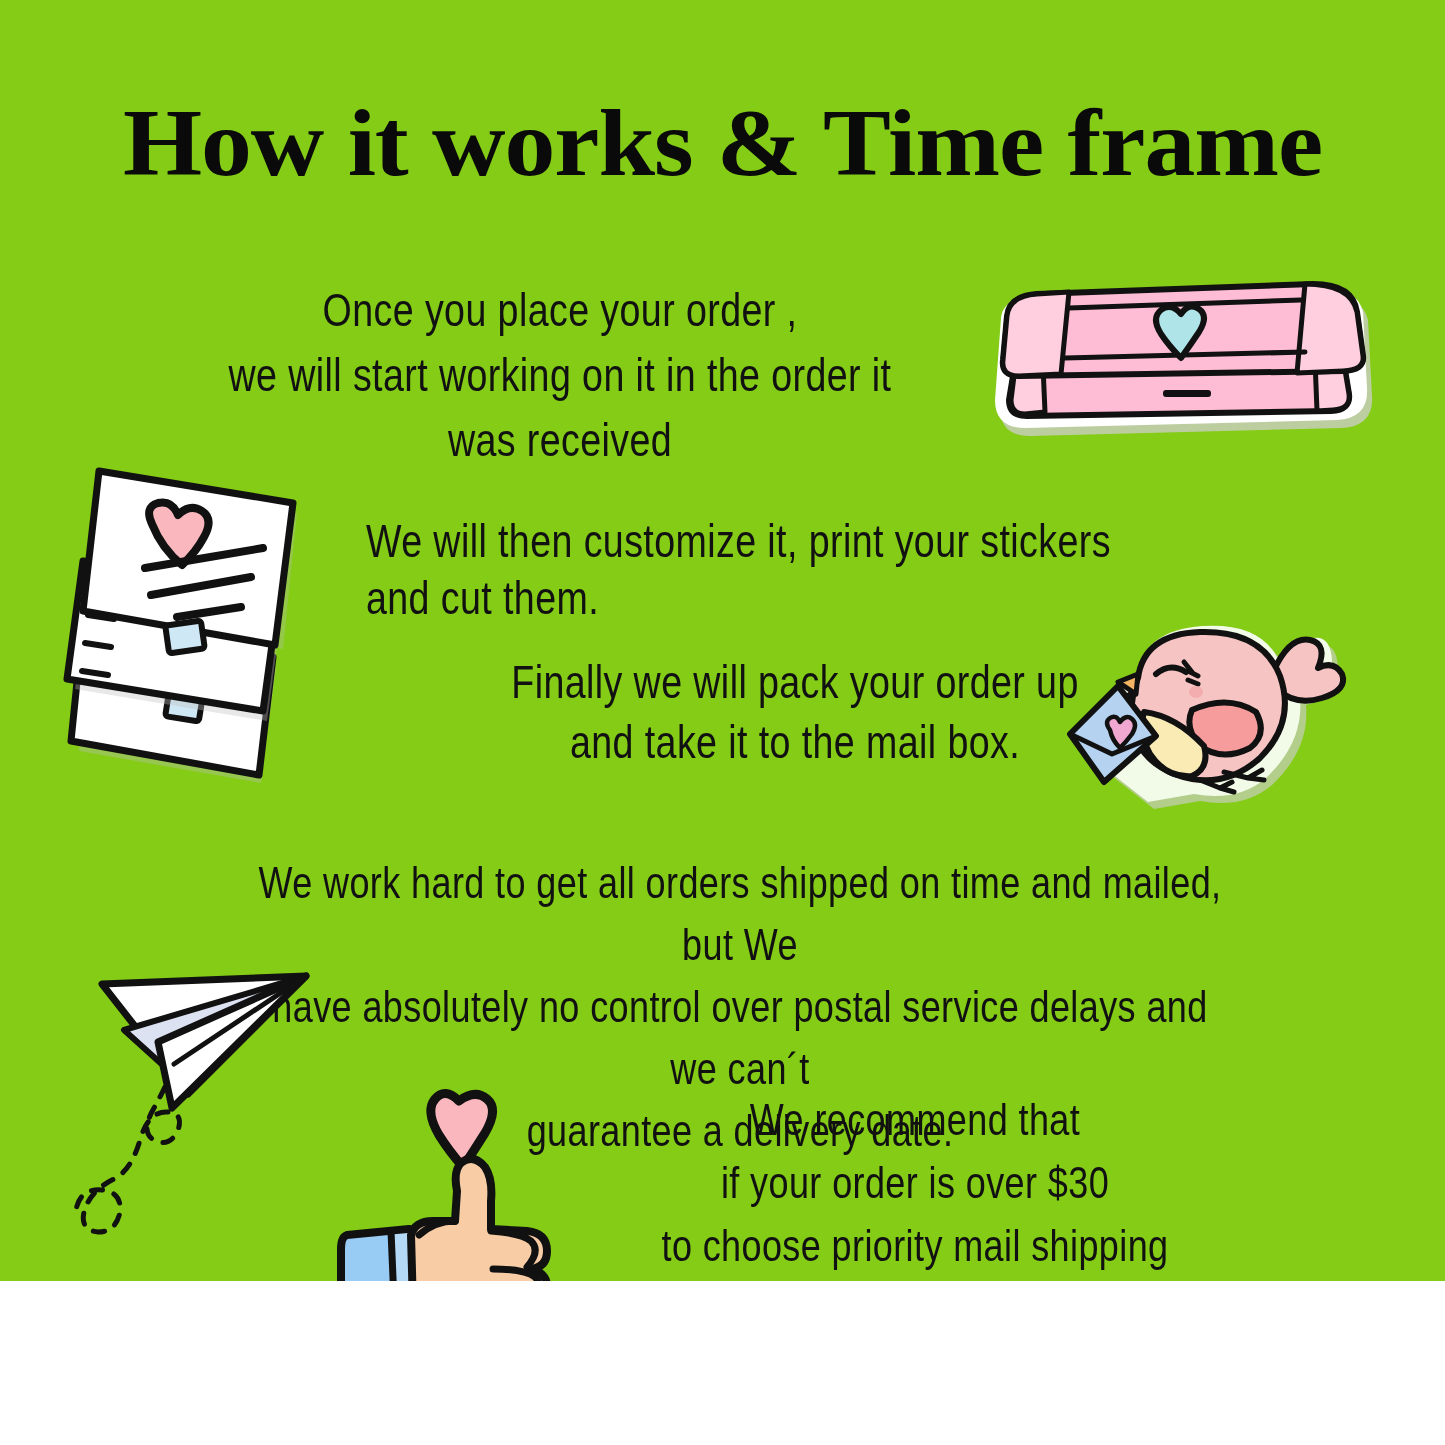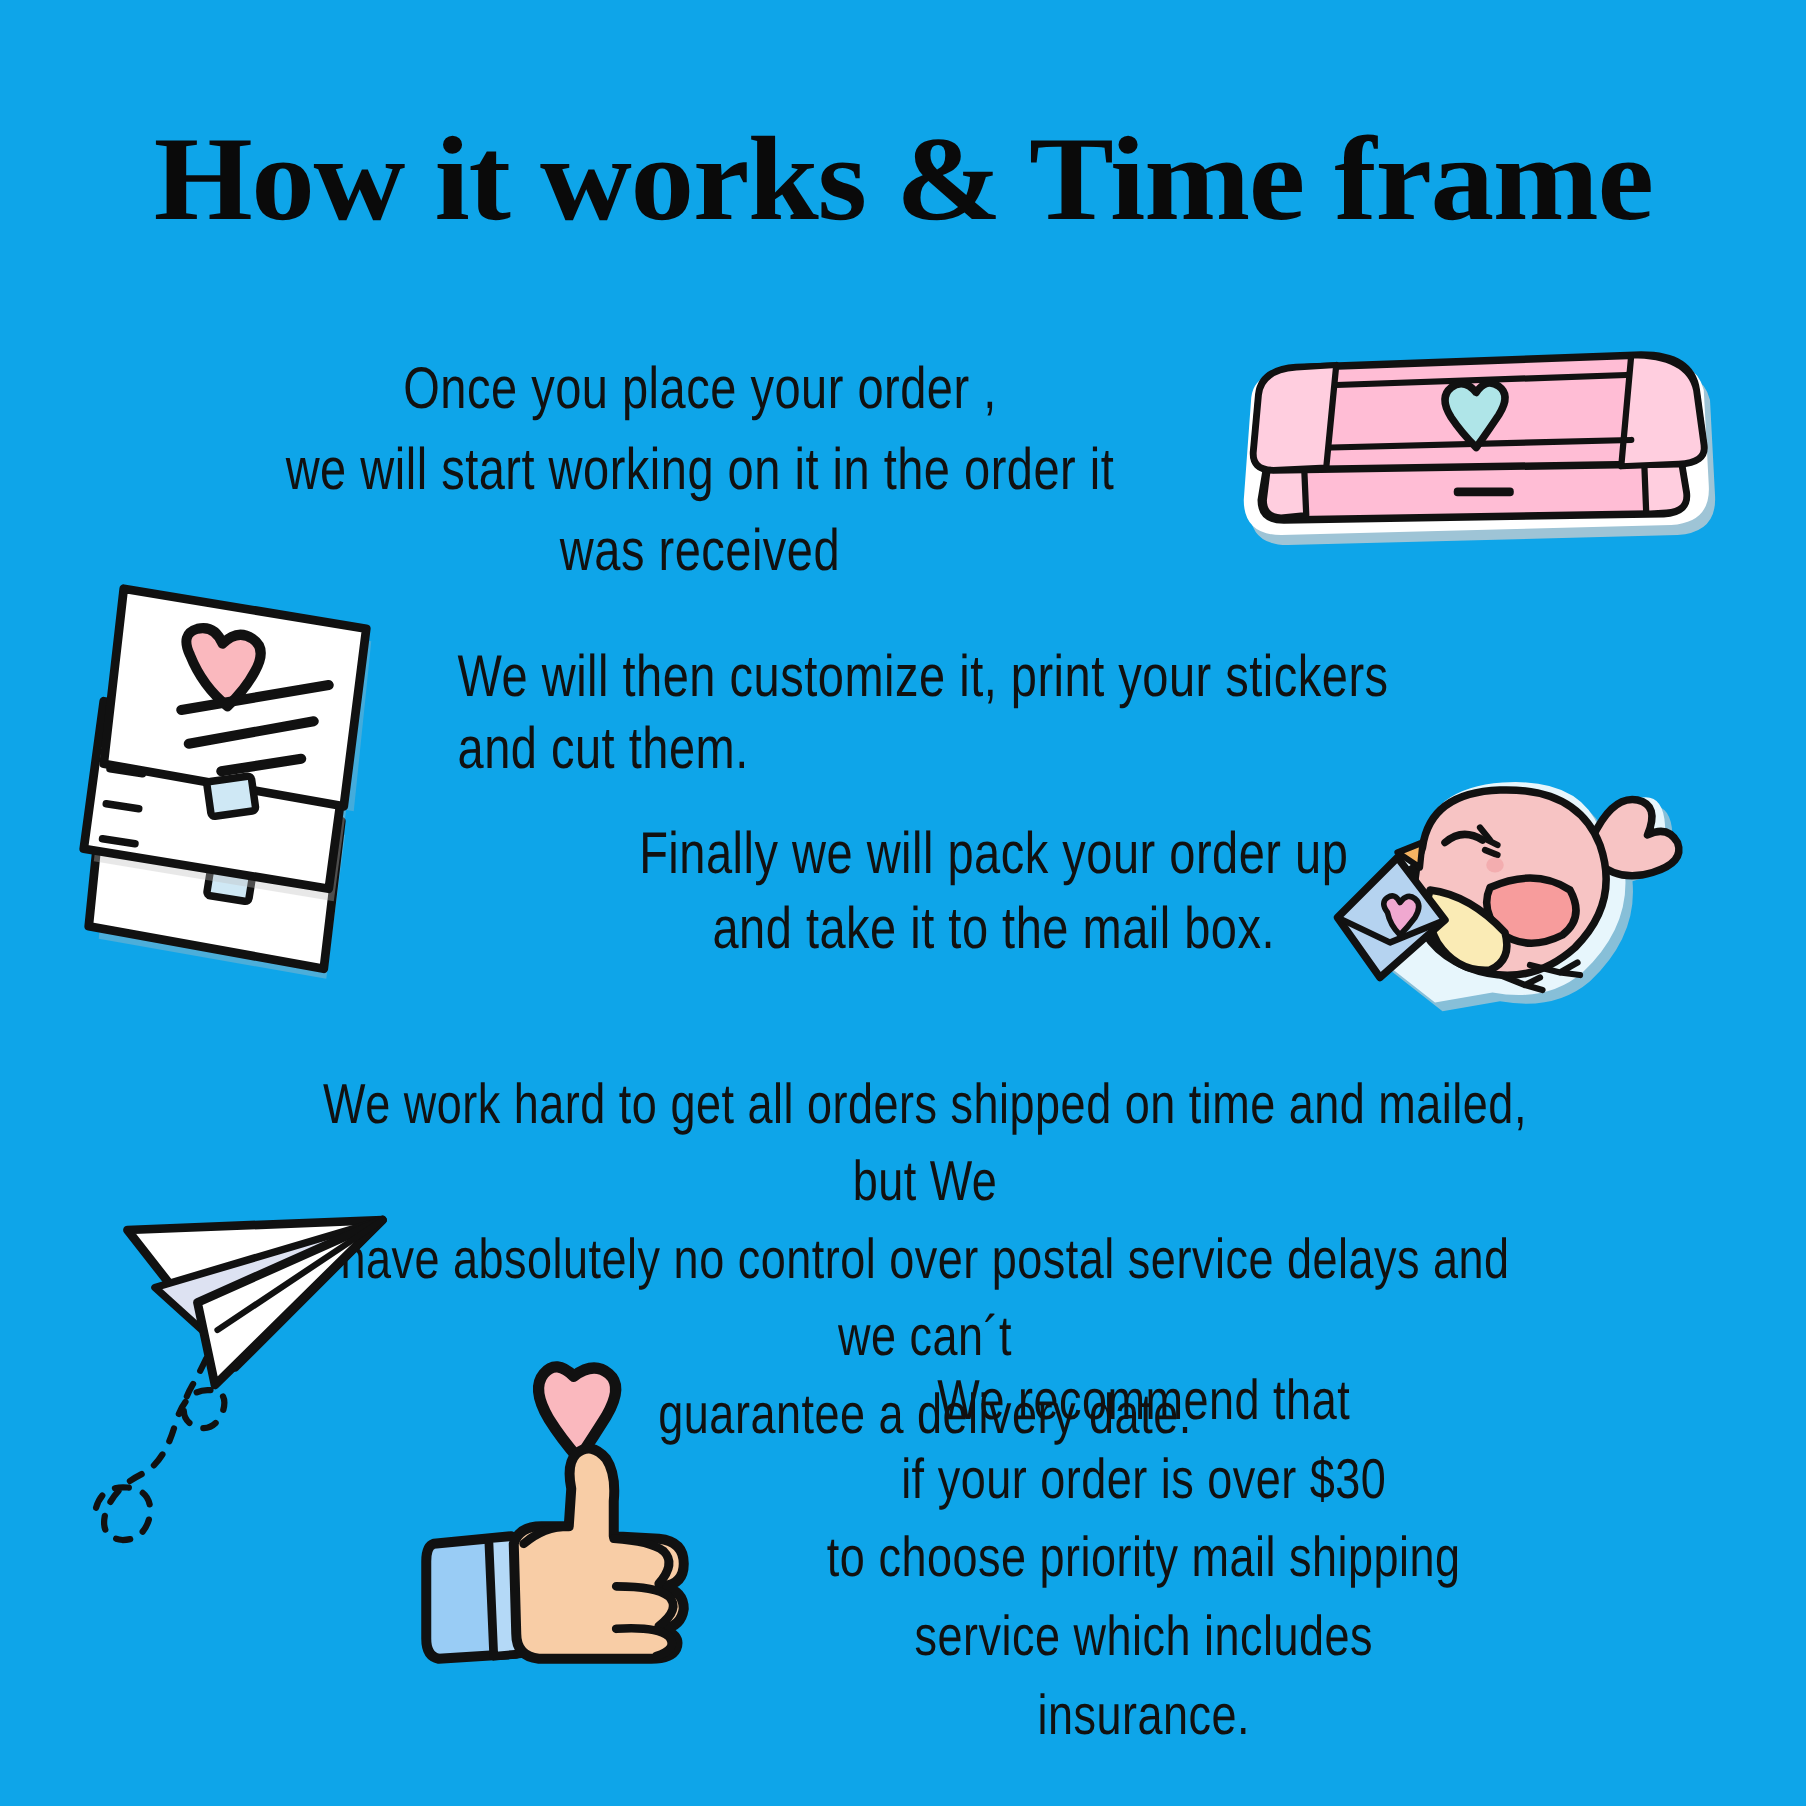--- a/index.html
+++ b/index.html
@@ -3,22 +3,22 @@
 <meta charset="utf-8">
 <style>
   html, body {
     margin: 0;
     padding: 0;
     background: #ffffff;
   }
   #page {
     position: relative;
     width: 1445px;
-    height: 1445px;
-    background: #0ea5e9;
+    height: 1281px;
+    background: #84cc16;
     overflow: hidden;
     font-family: "Liberation Sans", sans-serif;
   }
 
   
   #title {
     position: absolute;
     left: 0;
     top: 95px;
     width: 1445px;

